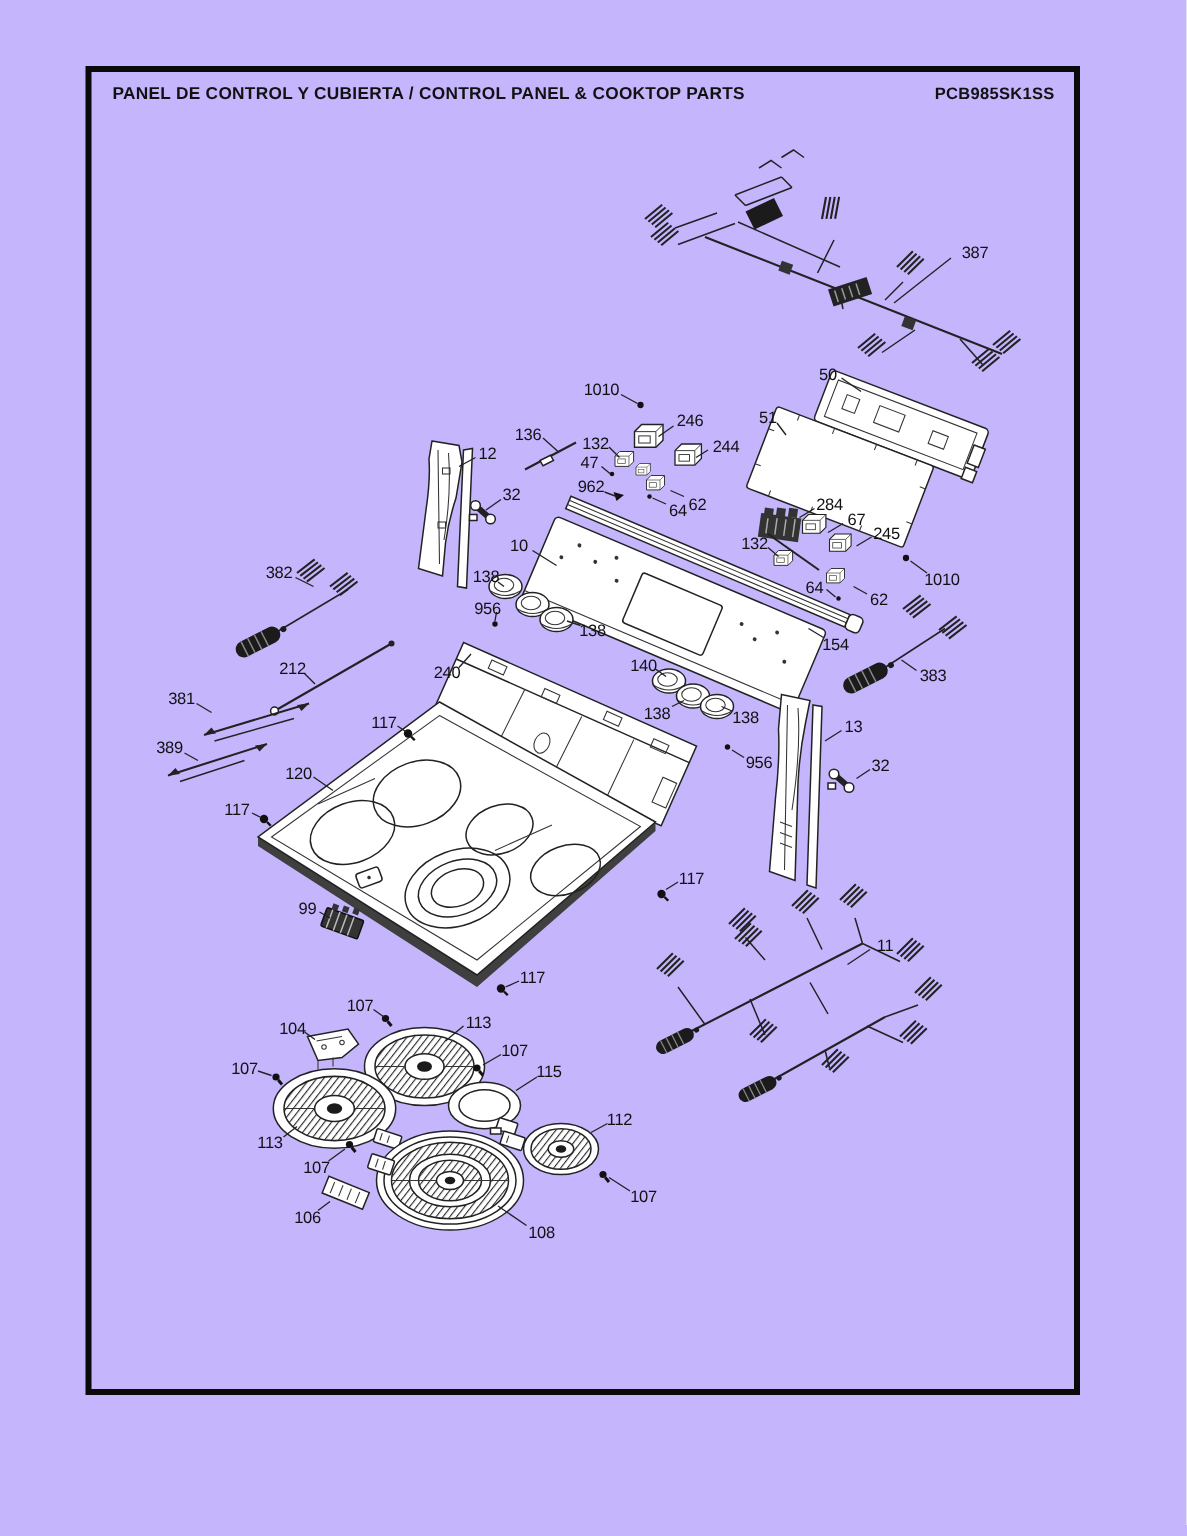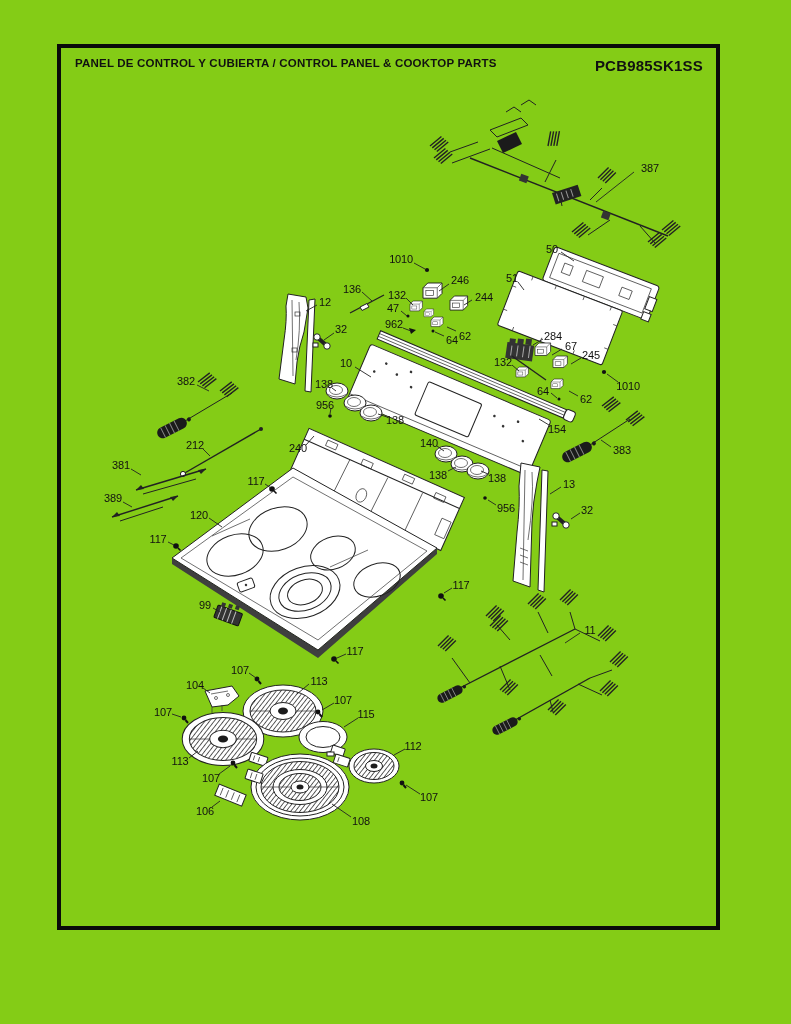--- a/index.html
+++ b/index.html
@@ -1,20 +1,20 @@
 <!DOCTYPE html>
 <html><head>
 <meta charset="utf-8">
 <style>
   html,body{margin:0;padding:0;width:791px;height:1024px;background:#fff;overflow:hidden;
     font-family:"Liberation Sans", sans-serif;}
-  .page{position:relative;width:791px;height:1024px;background:#84cc16;text-align:center;}
+  .page{position:relative;width:791px;height:1024px;background:#c4b5fd;text-align:center;}
   .frame{position:absolute;left:57px;top:44px;width:655px;height:878px;border:4px solid #0a0a0a;}
   .hdr-title{position:absolute;left:14px;top:9px;font-size:11.5px;font-weight:bold;color:#111;letter-spacing:.2px;}
-  .hdr-model{position:absolute;right:13px;top:9px;font-size:15px;font-weight:bold;color:#111;letter-spacing:.2px;}
+  .hdr-model{position:absolute;right:13px;top:9px;font-size:11px;font-weight:bold;color:#111;letter-spacing:.2px;}
   svg.art{position:absolute;left:0;top:0;}
   .ln{stroke:#222;fill:none;stroke-width:1;}
   .ln2{stroke:#222;fill:none;stroke-width:1.4;}
   .thin{stroke:#333;fill:none;stroke-width:.7;}
   .wh{fill:#fff;stroke:#222;stroke-width:1;}
   .lbl{font-family:"Liberation Sans",sans-serif;font-size:11px;fill:#111;text-anchor:middle;letter-spacing:-.2px;}
   .ldr{stroke:#222;stroke-width:.9;fill:none;}
 </style>
 </head>
 <body>

